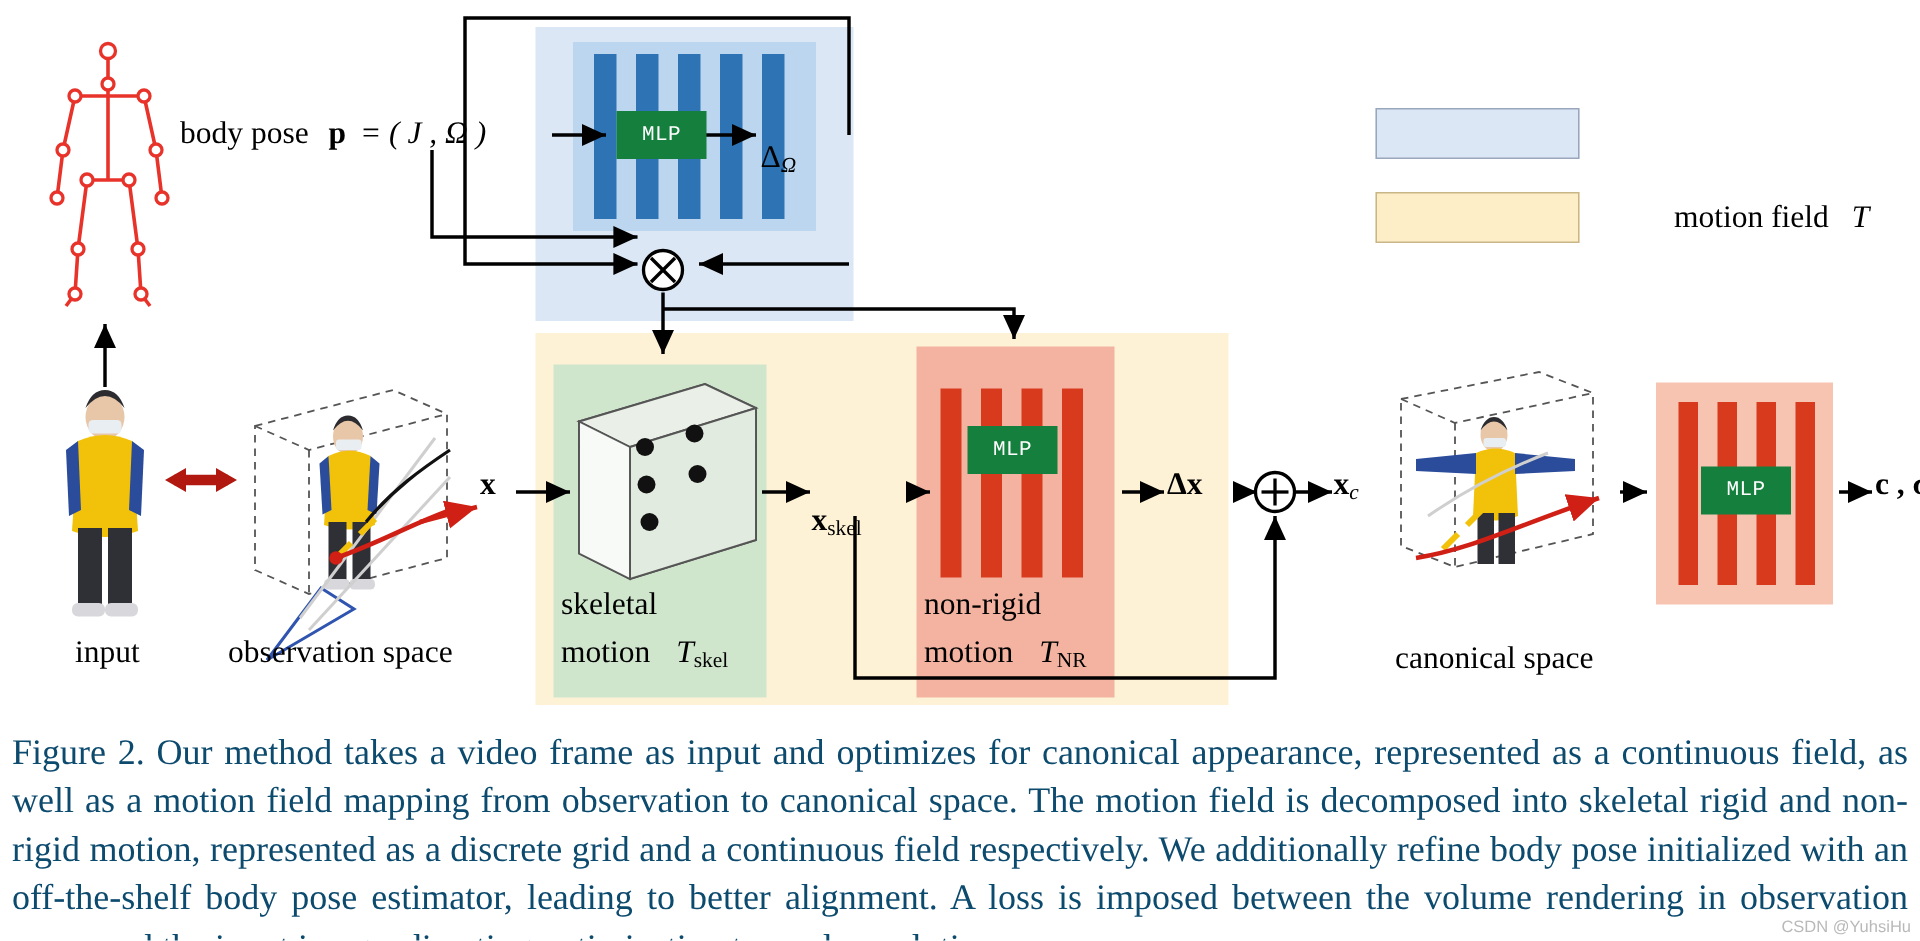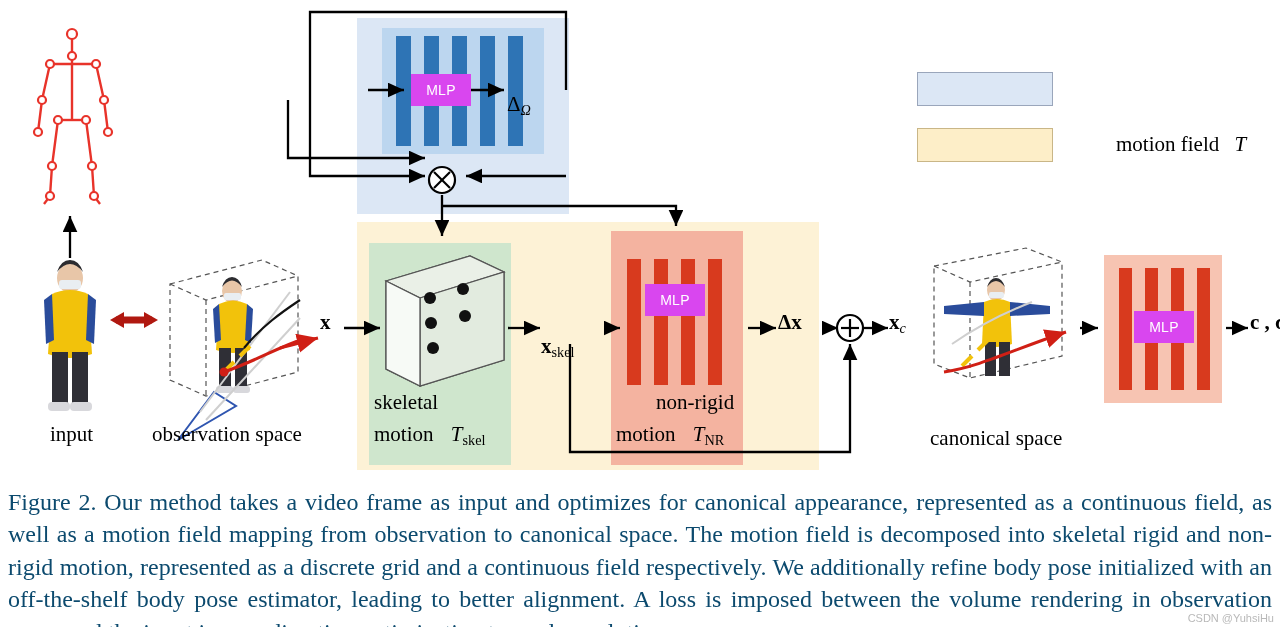--- a/index.html
+++ b/index.html
@@ -31,23 +31,23 @@
   }
   .lbl {
     position: absolute;
     white-space: nowrap;
     font-family: "Liberation Serif", serif;
     font-size: 21px;
     line-height: 1;
   }
   .mlp-box {
     position: absolute;
-    background: #d946ef;
+    background: #15803d;
     color: #ffffff;
-    font-family: Liberation Sans, sans-serif;
+    font-family: Liberation Mono, monospace;
     font-size: 14px;
     display: flex;
     align-items: center;
     justify-content: center;
     letter-spacing: 0.3px;
   }
   .legend-swatch {
     position: absolute;
     border: 1px solid #9aa6bb;
   }
@@ -274,20 +274,25 @@
 
     <line x1="1080" y1="328" x2="1098" y2="328" stroke="#000" stroke-width="2.3" marker-end="url(#arrow)"></line>
 
     <line x1="1226" y1="328" x2="1248" y2="328" stroke="#000" stroke-width="2.3" marker-end="url(#arrow)"></line>
   </svg>
 
   <div class="mlp-box" style="left:411px; top:74px; width:60px; height:32px;">MLP</div>
   <div class="mlp-box" style="left:645px; top:284px; width:60px; height:32px;">MLP</div>
   <div class="mlp-box" style="left:1134px; top:311px; width:60px; height:32px;">MLP</div>
 
+  <div class="lbl" style="left:120px; top:78px;">
+    <span>body pose</span>
+    <span style="font-weight:bold; margin-left:8px;">p</span>
+    <span class="ital" style="margin-left:4px;">= ( J , Ω )</span>
+  </div>
 
   <div class="lbl" style="left:507px; top:94px;">
     <span>Δ</span><span class="sub ital">Ω</span>
   </div>
 
   <div class="lbl" style="left:50px; top:424px;">input</div>
   <div class="lbl" style="left:152px; top:424px;">observation space</div>
   <div class="lbl" style="left:930px; top:428px;">canonical space</div>
 
   <div class="lbl" style="left:320px; top:312px; font-weight:bold;">x</div>
@@ -305,21 +310,21 @@
   <div class="lbl" style="left:1250px; top:312px;">
     <span style="font-weight:bold;">c , σ</span>
   </div>
 
   <div class="lbl" style="left:374px; top:392px;">skeletal</div>
   <div class="lbl" style="left:374px; top:424px;">
     <span>motion</span>
     <span class="ital" style="margin-left:12px;">T</span><span class="sub">skel</span>
   </div>
 
-  <div class="lbl" style="left:616px; top:392px;margin-left:40px;">non-rigid</div>
+  <div class="lbl" style="left:616px; top:392px;">non-rigid</div>
   <div class="lbl" style="left:616px; top:424px;">
     <span>motion</span>
     <span class="ital" style="margin-left:12px;">T</span><span class="sub">NR</span>
   </div>
 
   <div class="legend-swatch" style="left:917px; top:72px; width:134px; height:32px; background:#dce7f5; border-color:#9aa6bb;"></div>
 
   <div class="legend-swatch" style="left:917px; top:128px; width:134px; height:32px; background:#fdeec8; border-color:#c9b687;"></div>
   <div class="lbl" style="left:1116px; top:134px;">
     <span>motion field</span>

